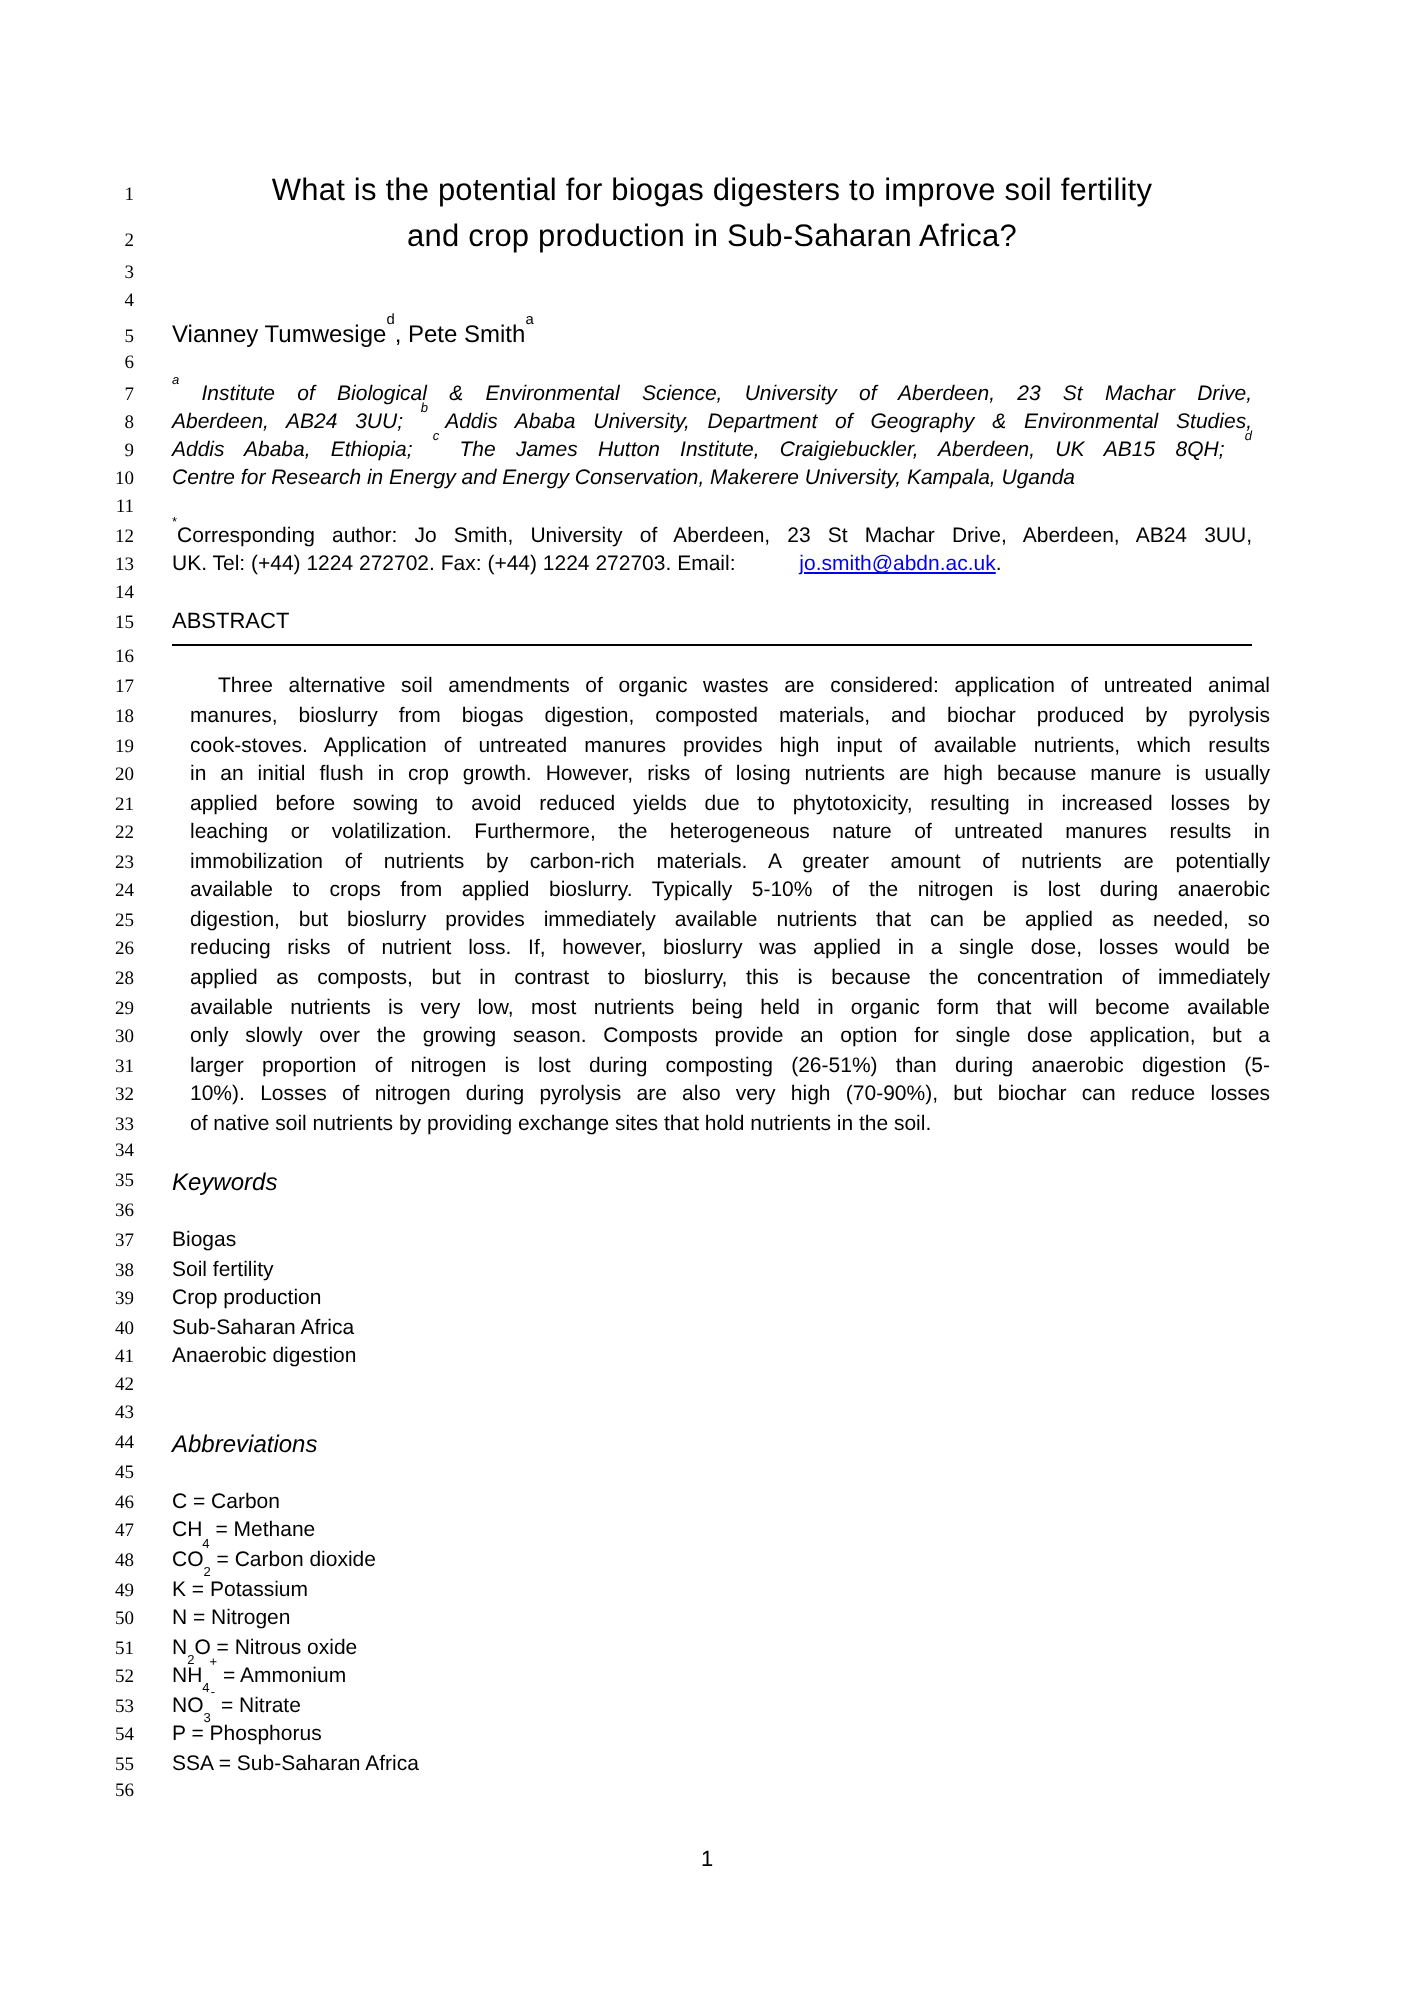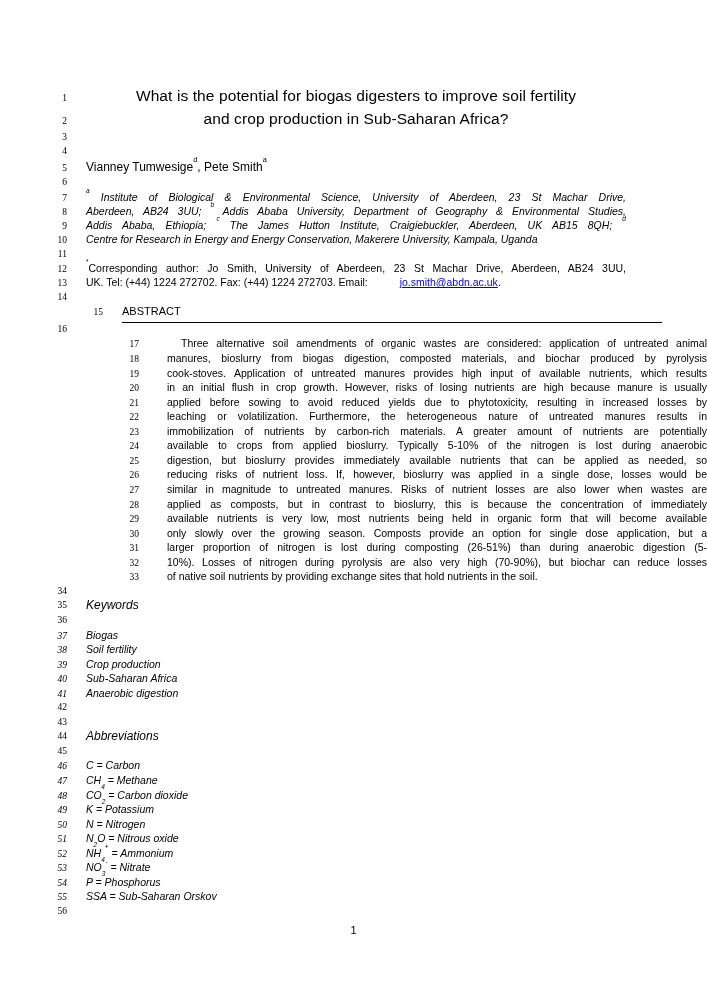--- a/index.html
+++ b/index.html
@@ -14,27 +14,27 @@
 
   .t-title{height:23px;line-height:23px;}
   .t-title .lc{font-size:15.5px;letter-spacing:0.1px;text-align:center;}
   .t-blank{height:14.4px;line-height:14.4px;}
   .t-authors{height:15.5px;line-height:15.5px;}
   .t-authors .lc{font-size:12px;}
   .t-affil{height:14.2px;line-height:14.2px;}
   .t-affil .lc{font-size:10.5px;font-style:italic;}
   .t-corr{height:14.4px;line-height:14.4px;}
   .t-corr .lc{font-size:10.5px;}
-  .t-abstract-heading{height:18px;line-height:14px;margin-left:36px;}
+  .t-abstract-heading{height:18px;line-height:14px;}
   .t-abstract-heading .lc{font-size:11px;border-bottom:1.2px solid #000;padding-bottom:4px;}
-  .t-body{height:14.55px;line-height:14.55px;justify-content:flex-end;}
+  .t-body{height:14.55px;line-height:14.55px;}
   .t-body .lc{font-size:10.5px;margin-left:28px;}
   .t-keywords-heading,.t-abbrev-heading{height:15px;line-height:15px;align-items:flex-end;}
   .t-keywords-heading .lc,.t-abbrev-heading .lc{font-size:12px;font-style:italic;margin-top:24px;}
-  .t-keyword,.t-abbrev{height:14.55px;line-height:14.55px;font-style:italic;}
+  .t-keyword,.t-abbrev{height:14.55px;line-height:14.55px;}
   .t-keyword .lc,.t-abbrev .lc{font-size:10.5px;}
 
   .lc sup{font-size:62%;position:relative;top:-0.5em;line-height:0;}
   .lc sub{font-size:62%;position:relative;top:0.3em;line-height:0;}
   a.email{color:#0000EE;text-decoration:underline;cursor:pointer;padding-left:29px;}
   .page-number{position:absolute;left:0;right:0;top:924px;text-align:center;font-size:11px;}
 </style>
 </head>
 <body>
 
@@ -137,24 +137,20 @@
       </div>
       <div class="line-row t-body j">
         <span class="ln">25</span>
         <div class="lc"><span>digestion, but bioslurry provides immediately available nutrients that can be applied as needed, so</span></div>
       </div>
       <div class="line-row t-body j">
         <span class="ln">26</span>
         <div class="lc"><span>reducing risks of nutrient loss. If, however, bioslurry was applied in a single dose, losses would be</span></div>
       </div>
       <div class="line-row t-body j">
-        <span class="ln">27</span>
-        <div class="lc"><span>similar in magnitude to untreated manures. Risks of nutrient losses are also lower when wastes are</span></div>
-      </div>
-      <div class="line-row t-body j">
         <span class="ln">28</span>
         <div class="lc"><span>applied as composts, but in contrast to bioslurry, this is because the concentration of immediately</span></div>
       </div>
       <div class="line-row t-body j">
         <span class="ln">29</span>
         <div class="lc"><span>available nutrients is very low, most nutrients being held in organic form that will become available</span></div>
       </div>
       <div class="line-row t-body j">
         <span class="ln">30</span>
         <div class="lc"><span>only slowly over the growing season. Composts provide an option for single dose application, but a</span></div>
@@ -250,21 +246,21 @@
       <div class="line-row t-abbrev">
         <span class="ln">53</span>
         <div class="lc"><span>NO</span><sub>3</sub><sup>-</sup><span> = Nitrate</span></div>
       </div>
       <div class="line-row t-abbrev">
         <span class="ln">54</span>
         <div class="lc"><span>P = Phosphorus</span></div>
       </div>
       <div class="line-row t-abbrev">
         <span class="ln">55</span>
-        <div class="lc"><span>SSA = Sub-Saharan Orskov</span></div>
+        <div class="lc"><span>SSA = Sub-Saharan Africa</span></div>
       </div>
       <div class="line-row t-blank">
         <span class="ln">56</span>
         <div class="lc"></div>
       </div>
     </div>
   <div class="page-number">1</div>
 </div>
 
 </body></html>

